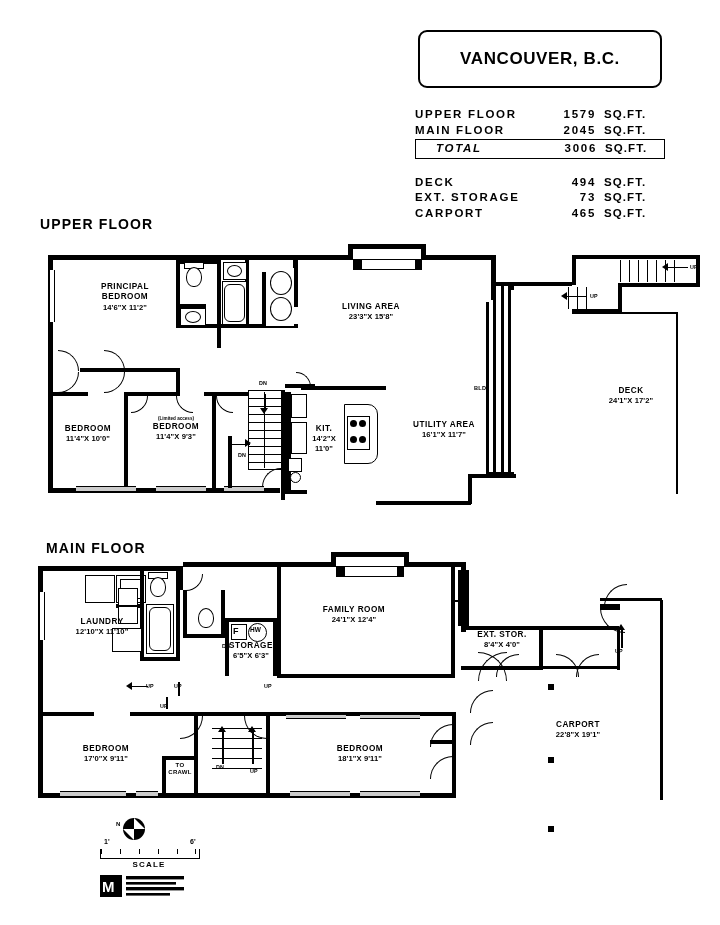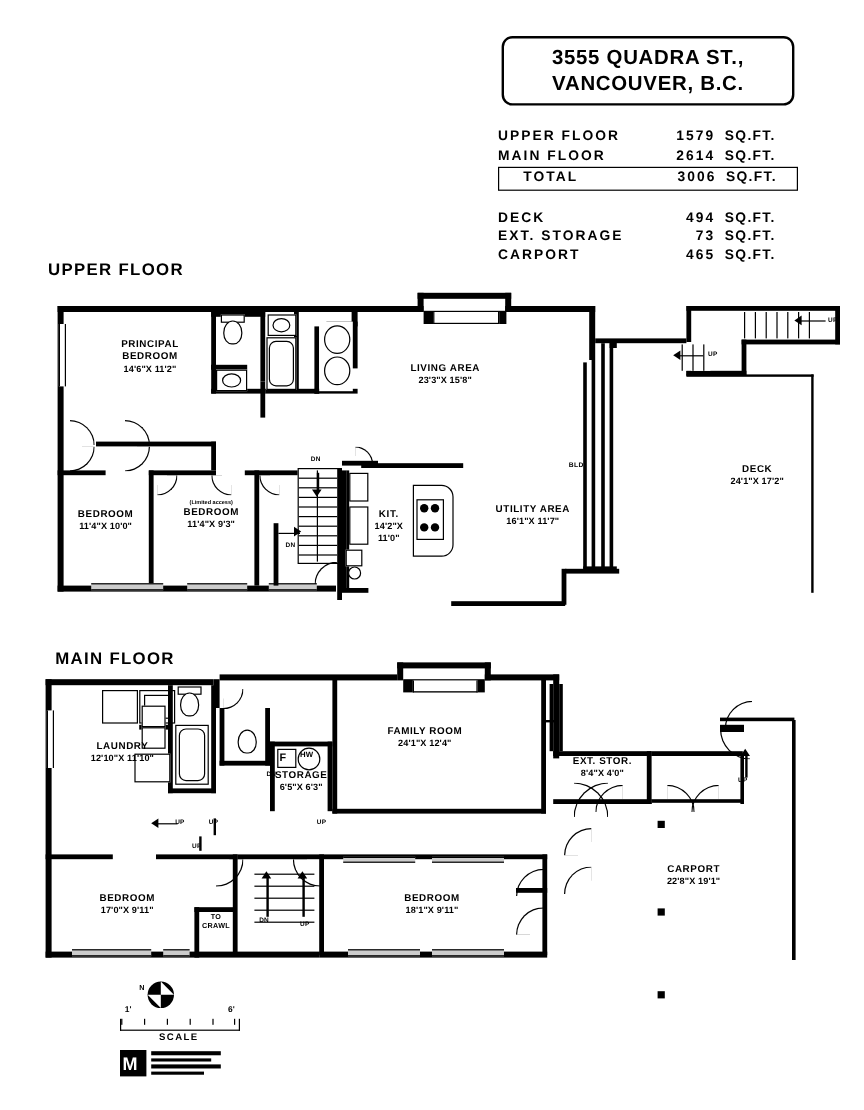--- a/index.html
+++ b/index.html
@@ -17,21 +17,21 @@
   }
   #title-block .tline{font-size:17px;font-weight:bold;letter-spacing:.6px;line-height:1.28;white-space:nowrap;}
 
   
   #stats{left:415px;top:107px;width:250px;}
   .stat-row{display:flex;align-items:baseline;font-size:11.5px;font-weight:bold;letter-spacing:1.7px;line-height:15.5px;}
   .stat-row .lbl{width:133px;white-space:nowrap;}
   .stat-row .num{width:48px;text-align:right;}
   .stat-row .unit{padding-left:8px;letter-spacing:1.1px;}
   #total-row{border:1.5px solid #000;padding:1px 2px 1px 0;margin-top:1px;}
-  #total-row .lbl{padding-left:20px;width:113px;}
+  #total-row .lbl{padding-left:20px;width:113px;font-style:italic;}
   #stats-group-2{margin-top:16px;}
 
   
   .floor-heading{font-size:14px;font-weight:bold;letter-spacing:1.1px;}
 
   
   .w{background:#000;position:absolute;}          
   .wt{background:#000;position:absolute;}         
   .rm{position:absolute;text-align:center;line-height:1.25;}
   .rm .nm{font-size:8.2px;font-weight:bold;letter-spacing:.5px;white-space:nowrap;}
@@ -64,33 +64,32 @@
   .scale-end{position:absolute;font-size:7px;font-weight:bold;}
 
   #logo{left:100px;top:873px;width:86px;height:26px;}
 
   .arrowlbl{position:absolute;font-size:5.4px;font-weight:bold;letter-spacing:.2px;}
 </style>
 </head>
 <body>
 
 <div class="abs" id="title-block">
-  <div class="tline">3555 QUADRA ST.,</div>
   <div class="tline">VANCOUVER, B.C.</div>
 </div>
 
 <div class="abs" id="stats">
   <div class="stat-row">
     <span class="lbl">UPPER FLOOR</span>
     <span class="num">1579</span>
     <span class="unit">SQ.FT.</span>
   </div>
   <div class="stat-row">
     <span class="lbl">MAIN FLOOR</span>
-    <span class="num">2614</span>
+    <span class="num">2045</span>
     <span class="unit">SQ.FT.</span>
   </div>
   <div class="stat-row" id="total-row">
     <span class="lbl">TOTAL</span>
     <span class="num">3006</span>
     <span class="unit">SQ.FT.</span>
   </div>
   <div id="stats-group-2">
     <div class="stat-row">
       <span class="lbl">DECK</span>

